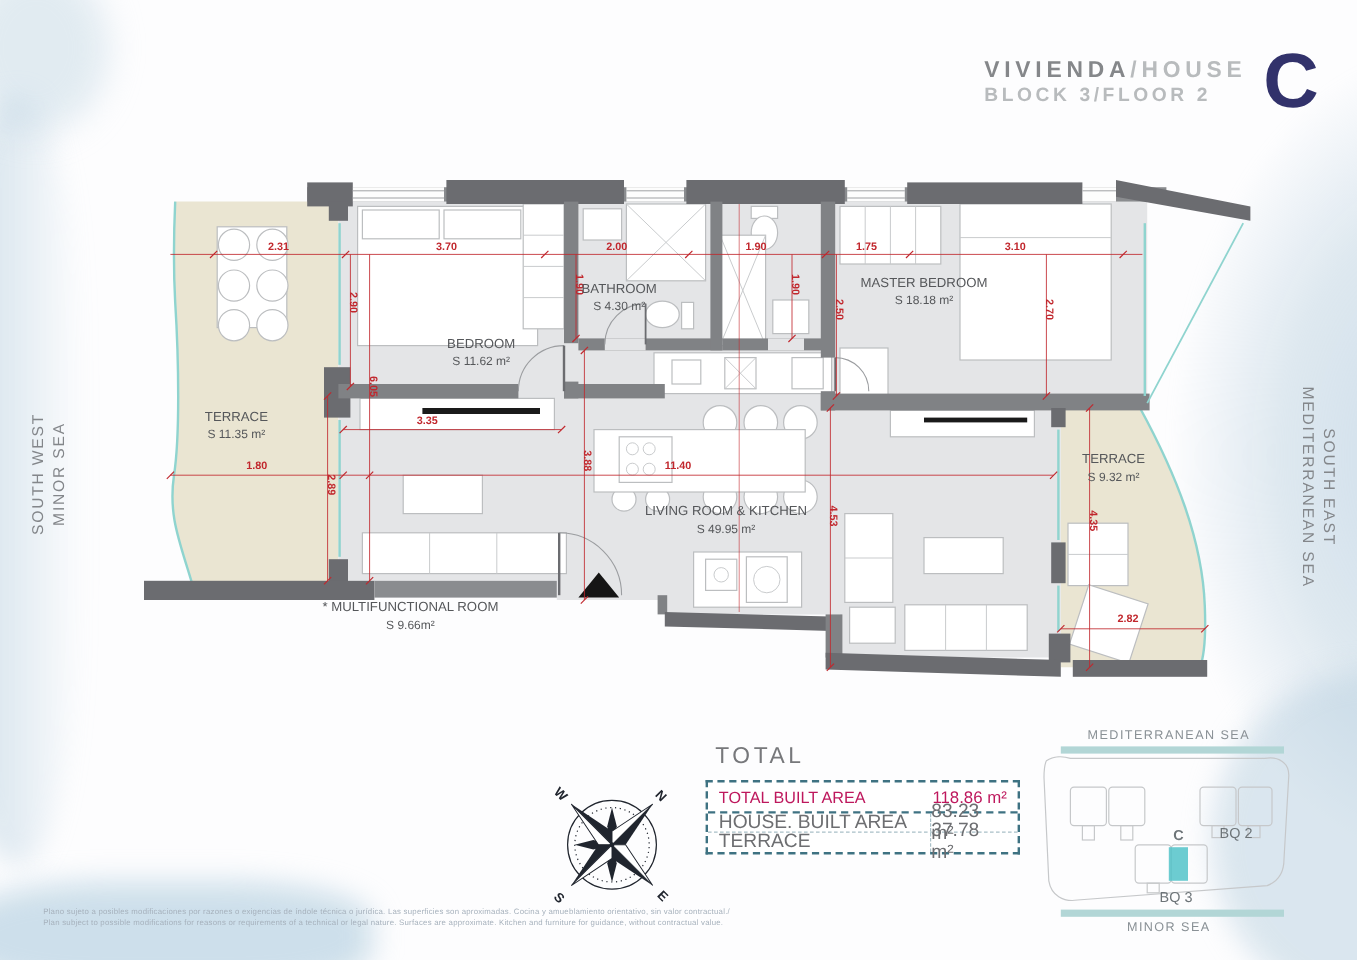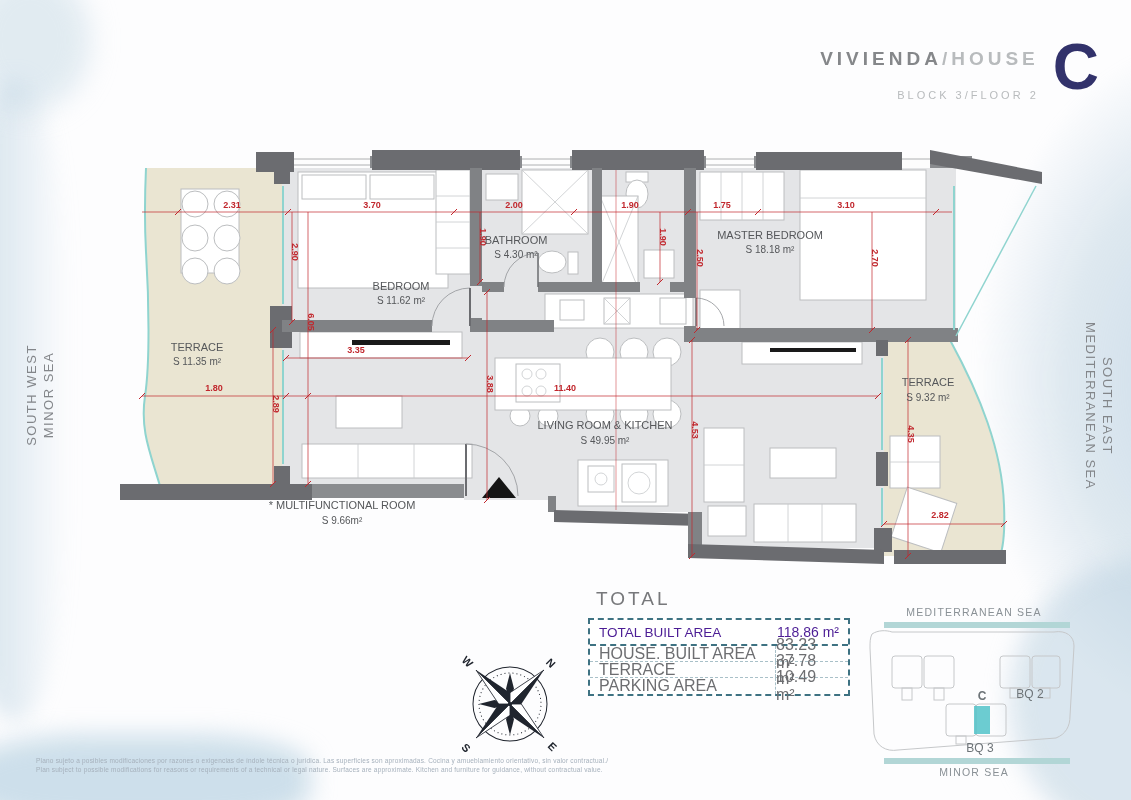--- a/index.html
+++ b/index.html
@@ -15,25 +15,25 @@
     background:rgba(190,212,226,.45);filter:blur(14px);}
   .wash-bottomleft{left:-30px;top:735px;width:340px;height:90px;border-radius:35%;
     background:rgba(166,198,219,.55);filter:blur(12px);}
   .wash-right{left:975px;top:40px;width:460px;height:680px;border-radius:50%;
     background:radial-gradient(closest-side,rgba(184,207,223,.70),rgba(184,207,223,.45) 60%,rgba(184,207,223,0));filter:blur(5px);}
   .wash-bottomright{left:1010px;top:560px;width:260px;height:280px;border-radius:50%;
     background:rgba(184,207,223,.5);filter:blur(12px);}
 
   
   .header{position:absolute;top:40px;right:32px;display:flex;align-items:flex-start;gap:14px;}
-  .titles{text-align:right;padding-top:8px;}
+  .titles{text-align:left;padding-top:8px;}
   .title-line{font-size:19px;letter-spacing:4px;font-weight:bold;white-space:nowrap;}
   .t-dark{color:#85878a;}
   .t-light{color:#b8bbbd;}
-  .subtitle{font-size:11px;letter-spacing:3px;color:#b8bbbd;font-weight:normal;margin-top:19px;}
+  .subtitle{font-size:16px;letter-spacing:3px;color:#b8bbbd;font-weight:bold;margin-top:1px;}
   .unit-letter{font-size:64px;font-weight:bold;color:#32326b;line-height:.85;}
 
   
   .sea-label{position:absolute;color:#83868a;font-size:13px;letter-spacing:1.5px;
     line-height:17px;text-align:center;white-space:nowrap;}
   .sea-left{left:40px;top:395px;transform:translate(-50%,-50%) rotate(-90deg);}
   .sea-right{left:1099px;top:406px;transform:translate(-50%,-50%) rotate(90deg);}
 
   
   .plan-svg{position:absolute;left:0;top:0;}
@@ -41,24 +41,24 @@
   .dim-l{stroke:#c1272d;stroke-width:.7;}
   .tick{stroke:#c1272d;stroke-width:1;}
   .room-t{fill:#55575a;font-size:11px;font-family:"Liberation Sans",sans-serif;}
   .area-t{fill:#55575a;font-size:10px;font-family:"Liberation Sans",sans-serif;}
   .furn{fill:#ffffff;stroke:#bcbec0;stroke-width:1;}
   .furn-l{stroke:#c7c9cb;stroke-width:.8;fill:none;}
   .teal{stroke:#8fd4cf;stroke-width:2;fill:none;}
   .arc{stroke:#9b9da0;stroke-width:.9;fill:none;}
 
   
-  .totals{position:absolute;left:588px;top:588px;width:262px;}
+  .totals{position:absolute;left:588px;top:620px;width:262px;}
   .totals-heading{font-size:19px;letter-spacing:3px;color:#77787b;margin:0 0 8px 8px;}
   .totals-table{border:2px dashed #3e7282;background:rgba(255,255,255,.85);}
-  .t-row{display:flex;justify-content:space-between;align-items:center;padding:0 9px;color:#4c1d95;}
+  .t-row{display:flex;justify-content:space-between;align-items:center;padding:0 9px;color:#be185d;}
   .t-row.main{height:26px;font-size:13.5px;border-bottom:2px dashed #3e7282;}
   .t-row.sub{height:16px;font-size:16px;color:#6d6e71;border-bottom:1px dashed #a9c0c8;}
   .t-row.sub:last-child{border-bottom:none;}
   .t-row.sub .t-val{border-left:1px dashed #a9c0c8;width:64px;text-align:left;height:100%;
     display:flex;align-items:center;justify-content:flex-end;}
   .t-row.main .t-val{font-size:14px;}
 
   
   .footer{position:absolute;left:36px;top:756px;width:660px;font-size:6.5px;line-height:9px;
     color:#a6b1bc;letter-spacing:.2px;}
@@ -429,24 +429,20 @@
         <span class="t-val">118.86 m²</span>
       </div>
       <div class="t-row sub">
         <span>HOUSE. BUILT AREA</span>
         <span class="t-val">83.23 m²</span>
       </div>
       <div class="t-row sub">
         <span>TERRACE</span>
         <span class="t-val">37.78 m²</span>
       </div>
-      <div class="t-row sub">
-        <span>PARKING AREA</span>
-        <span class="t-val">10.49 m²</span>
-      </div>
     </div>
   </div>
 
   <svg class="map-svg" width="240" height="200" viewBox="0 0 240 200">
     <text class="map-t" x="116" y="16" text-anchor="middle">MEDITERRANEAN SEA</text>
     <rect x="26" y="22" width="186" height="6" fill="#b2d6d6"></rect>
     <path class="site" d="M14,34 C20,30 28,30 34,32 L196,32 C208,30 216,36 216,46 L212,116 C212,126 208,134 198,138 L40,150 C28,152 18,146 16,134 L12,48 C12,42 12,38 14,34 Z"></path>
     <g>
       <rect class="site" x="34" y="56" width="30" height="32" rx="3"></rect>
       <rect class="site" x="66" y="56" width="30" height="32" rx="3"></rect>

